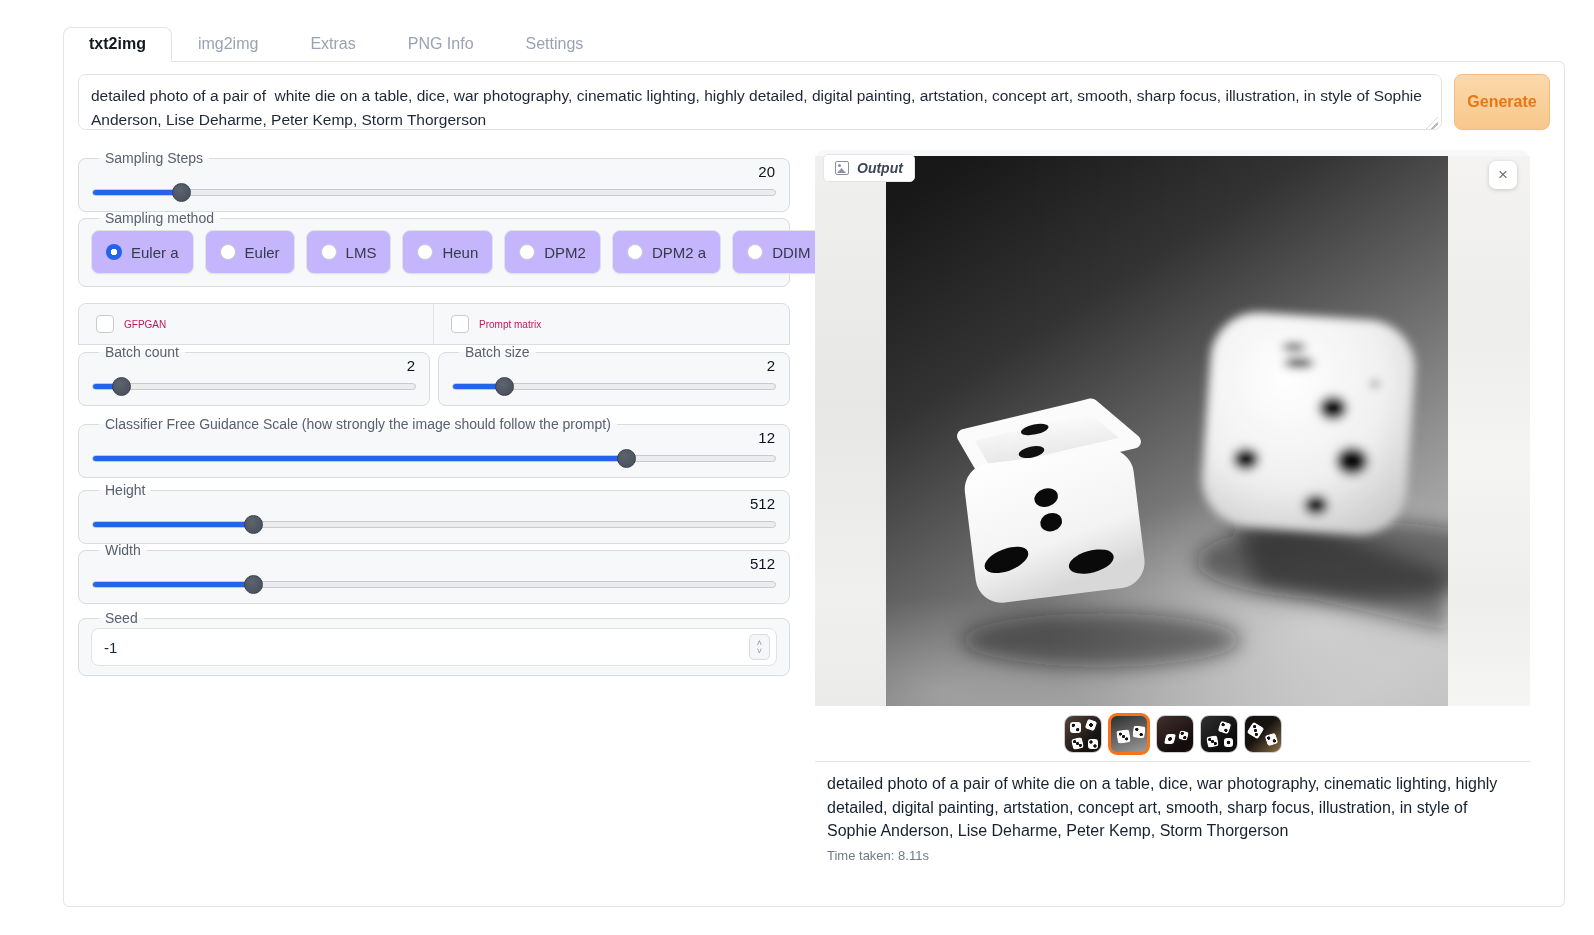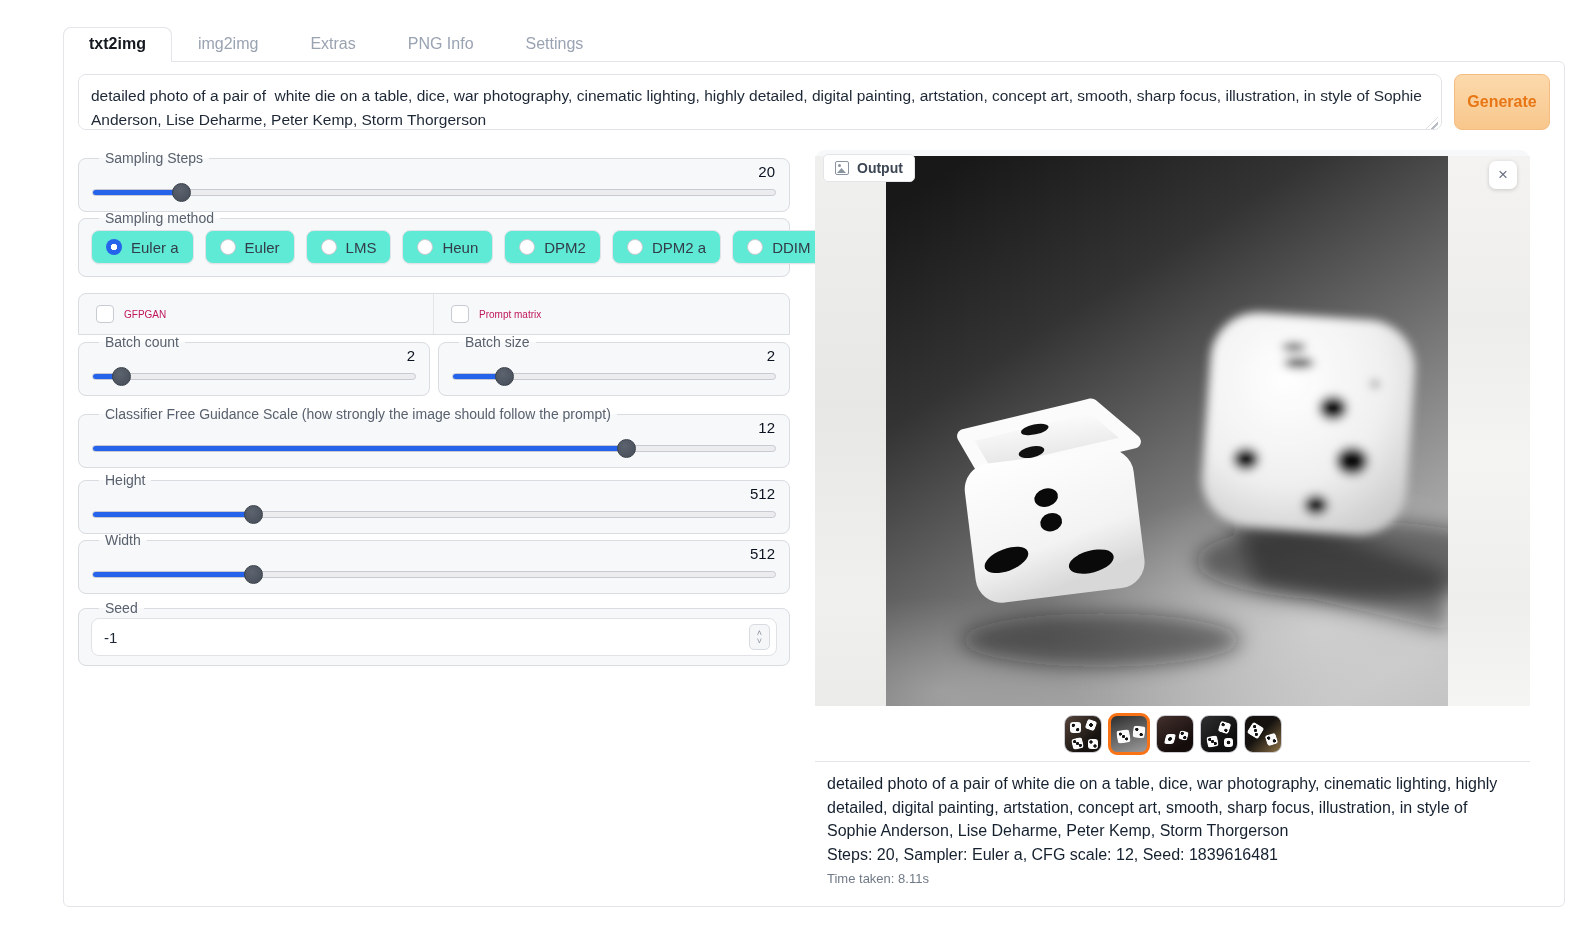--- a/index.html
+++ b/index.html
@@ -40,22 +40,22 @@
   .track { position:absolute; top:6px; left:0; right:0; height:7px; background:#ececee; border:1px solid #c7cad0; border-radius:5px; }
   .fill  { position:absolute; top:7px; left:1px; height:5px; background:#2563eb; border-radius:4px; }
   .handle{ position:absolute; top:0; width:19px; height:19px; border-radius:50%;
     background:radial-gradient(circle at 40% 35%,#5c6470,#454c57); border:1px solid #394049; }
 
   .stack fieldset + fieldset { margin-top:-2px; }
   .gap10 { height:10px; } .gap16 { height:16px; } .gap4 { height:4px; } .gap6 { height:6px; }
 
   
   .chips { display:flex; gap:11px; padding:4px 0 3px; }
-  .chip { display:flex; align-items:center; gap:9px; background:#5eead4; border:1px solid #e1e3e8; border-radius:8px;
-    padding:0 14px; height:34px; cursor:pointer; box-shadow:0 1px 1px rgba(0,0,0,.03); }
+  .chip { display:flex; align-items:center; gap:9px; background:#c4b5fd; border:1px solid #e1e3e8; border-radius:8px;
+    padding:0 14px; height:44px; cursor:pointer; box-shadow:0 1px 1px rgba(0,0,0,.03); }
   .radio { width:16px; height:16px; border-radius:50%; border:1.5px solid #c7cbd2; background:#fff; }
   .radio.on { border:none; background:radial-gradient(circle,#ffffff 0 3px,#2563eb 3.5px); }
   .chip-label { font-size:15px; color:#333c4a; white-space:nowrap; }
 
   
   .quadtop { border:1px solid #d9dce1; border-radius:8px 8px 0 0; background:#f7f8f9; display:grid; grid-template-columns:1fr 1fr; height:42px; }
   .cbcell { display:flex; align-items:center; gap:10px; padding:0 17px; }
   .cbcell:first-child { border-right:1px solid #e3e5e9; }
   .checkbox { width:18px; height:18px; border:1.5px solid #c7cbd2; border-radius:4px; background:#fff; cursor:pointer; }
   .cb-label { font-size:10px; color:#be185d; cursor:pointer; }
@@ -68,21 +68,21 @@
   .spin { position:absolute; right:7px; top:50%; transform:translateY(-50%); width:21px; height:26px; background:#f5f6f8;
     border:1px solid #d8dbe0; border-radius:5px; display:flex; flex-direction:column; align-items:center; justify-content:center;
     color:#8a93a0; font-size:9px; line-height:8px; cursor:pointer; }
   .pywrap { position:relative; margin-top:2px; }
   textarea.py { width:100%; height:42px; border:1px solid #e0e2e6; border-radius:8px; background:#fff; resize:none; outline:none;
     font-family:inherit; font-size:15px; padding:8px 12px; }
 
   
   .out { width:715px; background:#f7f8fa; border-radius:10px; position:relative; padding-top:6px; }
   .out-tab { position:absolute; top:4px; left:8px; background:#fff; border:1px solid #e3e5e9; border-radius:5px;
-    padding:5px 11px; font-size:14px; font-weight:700; color:#3d4654; display:flex; gap:8px; align-items:center; z-index:3; }
+    padding:5px 11px; font-size:14px; font-weight:700; color:#3d4654; display:flex; gap:8px; align-items:center; z-index:3;font-style:italic; }
   .img-ico { width:14px; height:14px; border:1.3px solid #8a93a0; border-radius:2px; position:relative; }
   .img-ico::before { content:""; position:absolute; left:2px; top:2px; width:3px; height:3px; border-radius:50%; background:#8a93a0; }
   .img-ico::after { content:""; position:absolute; left:1px; bottom:1px; width:9px; height:5px;
     background:#8a93a0; clip-path:polygon(0 100%,50% 0,100% 100%); }
   .close-btn { position:absolute; top:11px; right:13px; width:28px; height:28px; background:#fff; border-radius:7px;
     box-shadow:0 1px 4px rgba(0,0,0,.18); color:#6b7280; font-size:17px; display:flex; align-items:center; justify-content:center;
     cursor:pointer; z-index:3; }
   .photo-row { display:flex; height:550px; }
   .strip-left { width:71px; background:linear-gradient(180deg,#f0f0ef,#e7e7e6 45%,#f0f0ef 80%,#ebebea); }
   .strip-right { flex:1; background:linear-gradient(180deg,#f4f3f2,#ededec 30%,#f4f4f3 55%,#eeeeed 80%,#f5f5f4); }
@@ -362,20 +362,19 @@
             <span class="mdie p1" style="left:23px;top:22px;width:9px;height:9px"></span>
           </div>
           <div class="thumb t5">
             <span class="mdie p3" style="left:4px;top:8px;width:13px;height:13px;transform:rotate(32deg)"></span>
             <span class="mdie p2" style="left:21px;top:18px;width:11px;height:11px;transform:rotate(-18deg)"></span>
           </div>
         </div>
 
         <div class="caption">
           <div>detailed photo of a pair of white die on a table, dice, war photography, cinematic lighting, highly detailed, digital painting, artstation, concept art, smooth, sharp focus, illustration, in style of Sophie Anderson, Lise Deharme, Peter Kemp, Storm Thorgerson</div>
-          <div class="params">Steps: 20, Sampler: Euler a, CFG scale: 12, Seed: 1839616481</div>
           <div class="time">Time taken: 8.11s</div>
         </div>
       </div>
 
     </div>
   </div>
 </div>
 
 </body></html>

